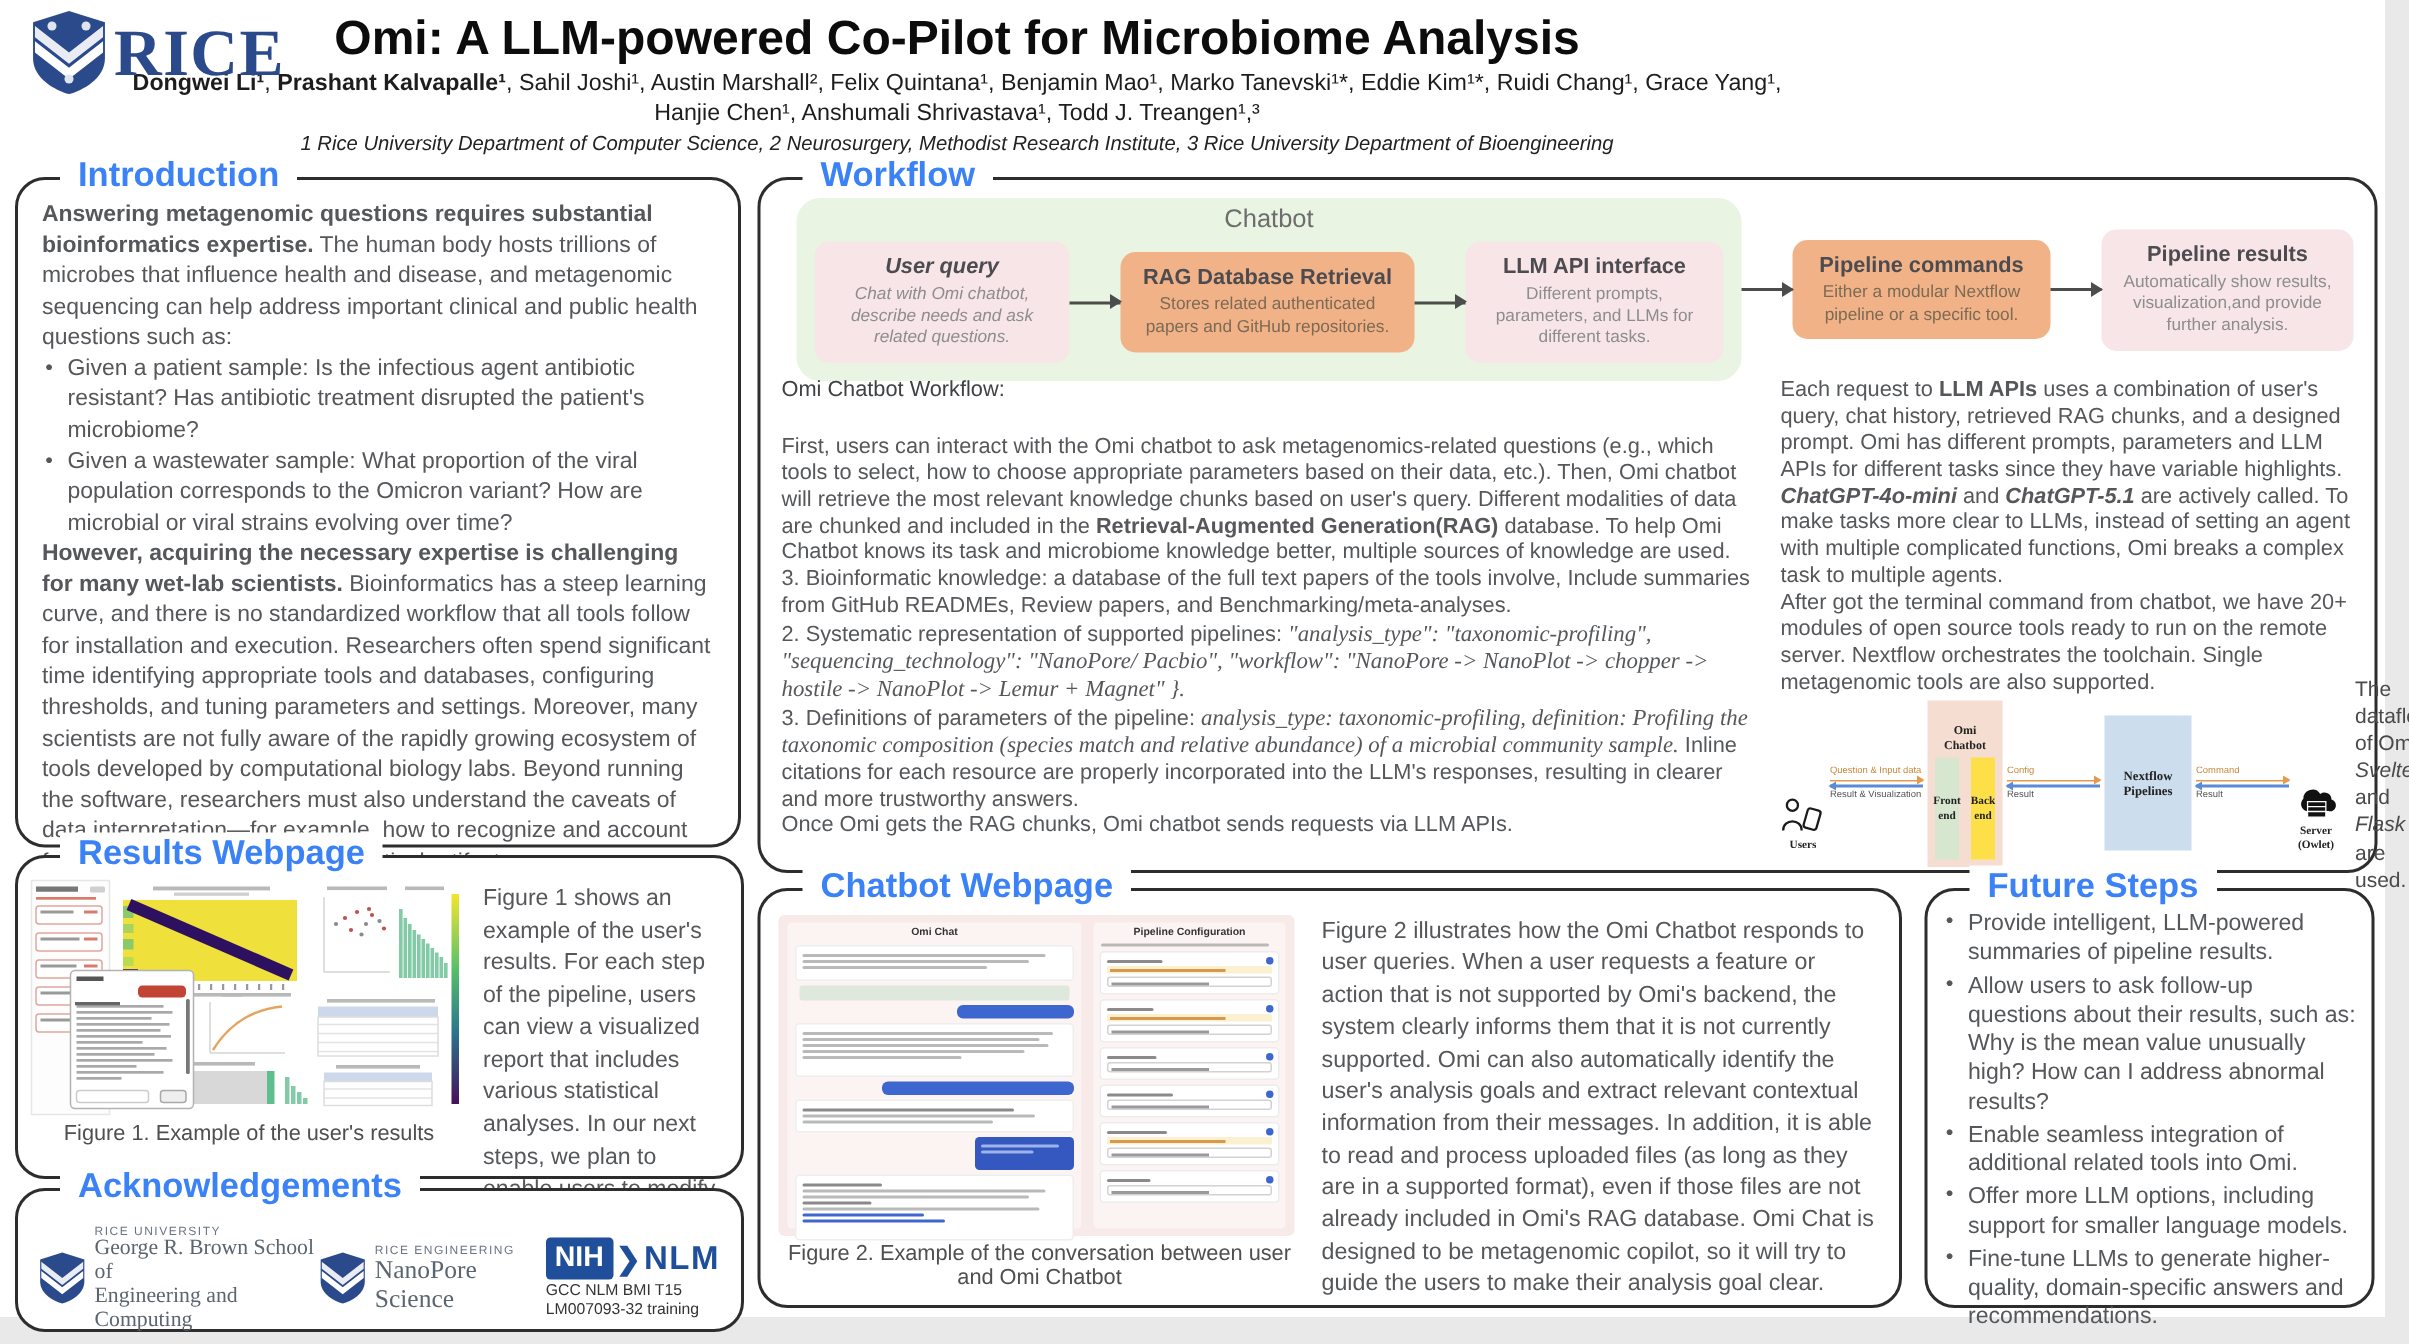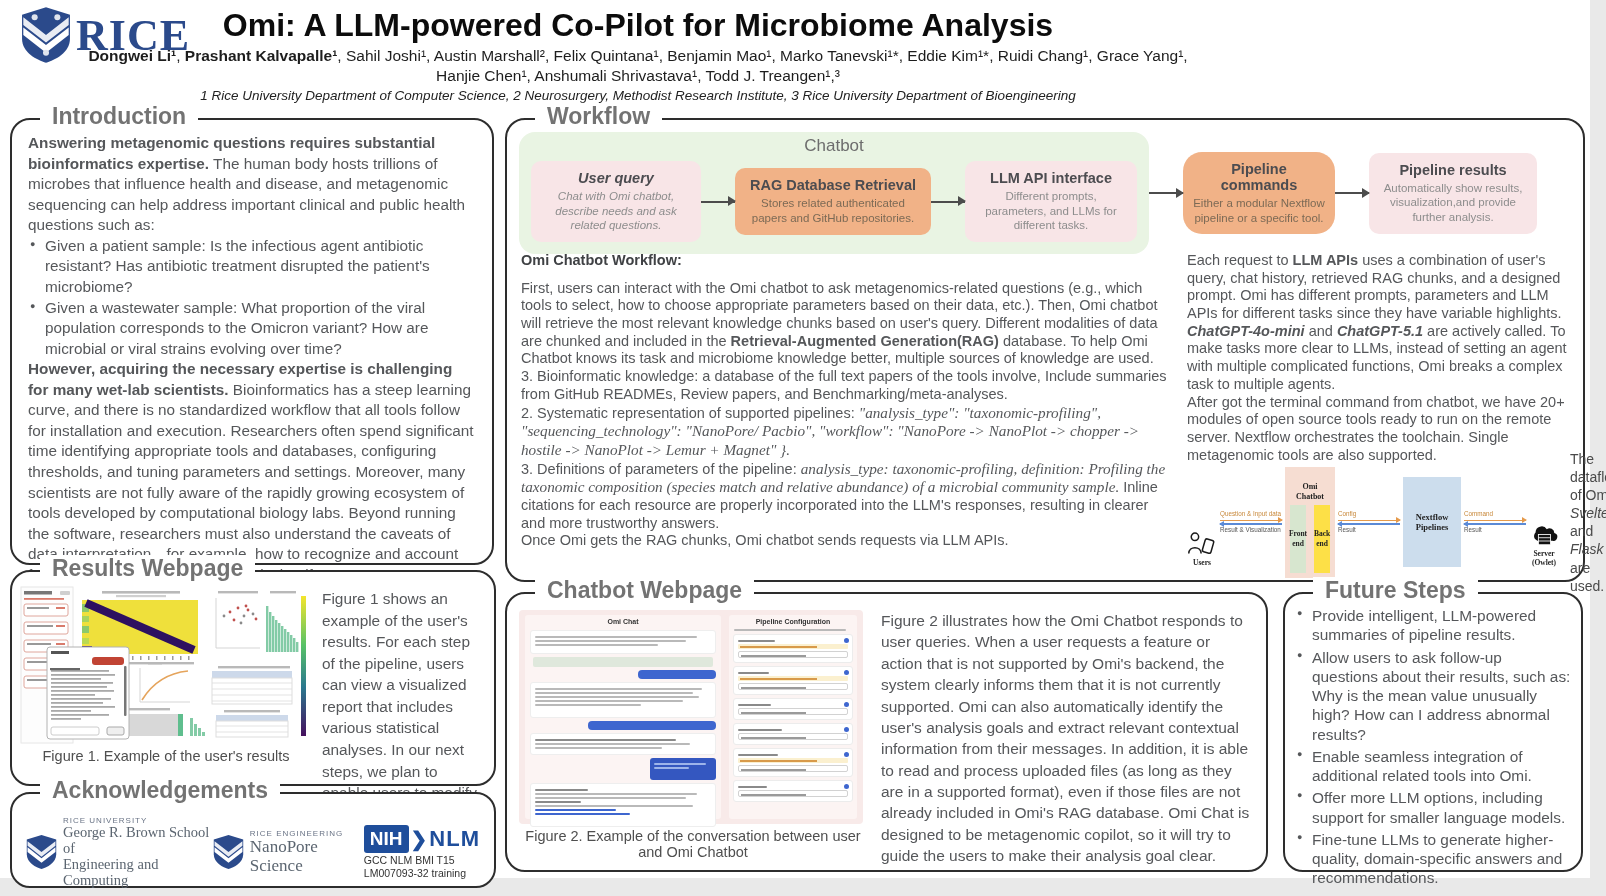--- a/index.html
+++ b/index.html
@@ -16,53 +16,53 @@
   .hdr-logo { position:absolute; left:20px; top:6px; display:flex; align-items:center; gap:4px; }
   .hdr-logo svg { width:52px; height:58px; }
   .rice-word { font-family:"Liberation Serif", serif; font-weight:bold; font-size:44px; color:#2b4a8b; letter-spacing:1px; }
   .hdr-title { font-size:32px; font-weight:bold; color:#0c0c0c; padding-top:7px; }
   .hdr-authors { font-size:15.5px; color:#1d1d1d; margin-top:3px; }
   .hdr-authors2 { font-size:15.5px; color:#1d1d1d; margin-top:2px; }
   .hdr-affil { font-size:13.5px; font-style:italic; color:#222; margin-top:3px; }
 
   
   .sec { position:absolute; border:2.5px solid #2d2d2d; border-radius:20px; background:#fff; }
-  .sec-title { position:absolute; top:-17px; left:28px; background:#fff; padding:0 12px; font-size:23px; font-weight:bold; color:#737373; white-space:nowrap; }
+  .sec-title { position:absolute; top:-17px; left:28px; background:#fff; padding:0 12px; font-size:23px; font-weight:bold; color:#3b82f6; white-space:nowrap; }
 
   #sec-intro    { left:10px;  top:118px; width:484px;  height:447px; }
   #sec-results  { left:10px;  top:570px; width:486px;  height:216px; }
   #sec-ack      { left:10px;  top:792px; width:486px;  height:96px;  }
   #sec-workflow { left:505px; top:118px; width:1080px; height:464px; }
   #sec-chatbot  { left:505px; top:592px; width:763px;  height:280px; }
   #sec-future   { left:1283px;top:592px; width:300px;  height:280px; }
 
   
   .intro-body { padding:13px 16px 0 16px; font-size:15.3px; line-height:1.345; color:#55575a; }
   .blt { position:relative; padding-left:17px; }
   .blt::before { content:"●"; position:absolute; left:2px; top:2px; font-size:9px; color:#55575a; }
 
   
-  .flow-row { display:flex; align-items:center; padding:12px 12px 0 12px; gap:0; }
+  .flow-row { display:flex; align-items:center; padding:12px 12px 0 24px; gap:0; }
   .chatbot-group { background:#e9f4e3; border-radius:16px; padding:4px 12px 12px 12px; }
   .chatbot-label { text-align:center; font-size:17px; color:#6d6d6d; margin-bottom:5px; }
   .cg-row { display:flex; align-items:center; }
   .flow-box { border-radius:10px; padding:9px 10px; text-align:center; }
   .flow-box.pink   { background:#f8e5e7; }
   .flow-box.orange { background:#f1b287; }
   .flow-title { font-weight:bold; font-size:14.5px; color:#4c4c50; margin-bottom:3px; }
   .flow-desc { font-size:11.5px; color:#8d8d8d; line-height:1.28; }
   .flow-box.orange .flow-desc { color:#7c6a55; }
-  .fb-1 { width:170px;font-style:italic; } .fb-2 { width:196px; } .fb-3 { width:172px; } .fb-4 { width:152px;border-radius:19px; } .fb-5 { width:168px; }
+  .fb-1 { width:170px;font-style:italic; } .fb-2 { width:196px; } .fb-3 { width:172px; } .fb-4 { width:172px; } .fb-5 { width:168px; }
   .arrow { position:relative; height:2px; background:#4c4c4c; width:34px; flex:0 0 34px; }
   .arrow::after { content:""; position:absolute; right:-1px; top:-4.5px; border-left:8px solid #4c4c4c; border-top:5.5px solid transparent; border-bottom:5.5px solid transparent; }
 
   
   .wf-left  { position:absolute; left:14px;  top:132px; width:652px; font-size:14.5px; line-height:1.22; color:#55575a; }
   .wf-right { position:absolute; left:680px; top:132px; width:388px; font-size:14.5px; line-height:1.22; color:#55575a; }
-  .wf-h { font-weight:bold; color:#3f4144; margin-bottom:10px; }
+  .wf-h { font-weight:normal; color:#3f4144; margin-bottom:20px; }
 
   
   .dataflow { display:flex; align-items:center; gap:3px; margin-top:10px; height:96px; }
   .df-node { display:flex; flex-direction:column; align-items:center; justify-content:flex-end; height:90px; }
   .df-label { font-family:"Liberation Serif", serif; font-weight:bold; font-size:7.5px; color:#222; margin-top:2px; text-align:center; }
   .df-arrows { display:flex; flex-direction:column; justify-content:center; width:62px; flex:0 0 62px; gap:2px; }
   .df-alabel { font-size:6.3px; line-height:1; white-space:nowrap; overflow:hidden; }
   .df-alabel.o { color:#c8883a; } .df-alabel.b { color:#555; }
   .df-arrow { position:relative; height:1.5px; width:100%; }
   .df-arrow.right { background:#e59a4b; }

